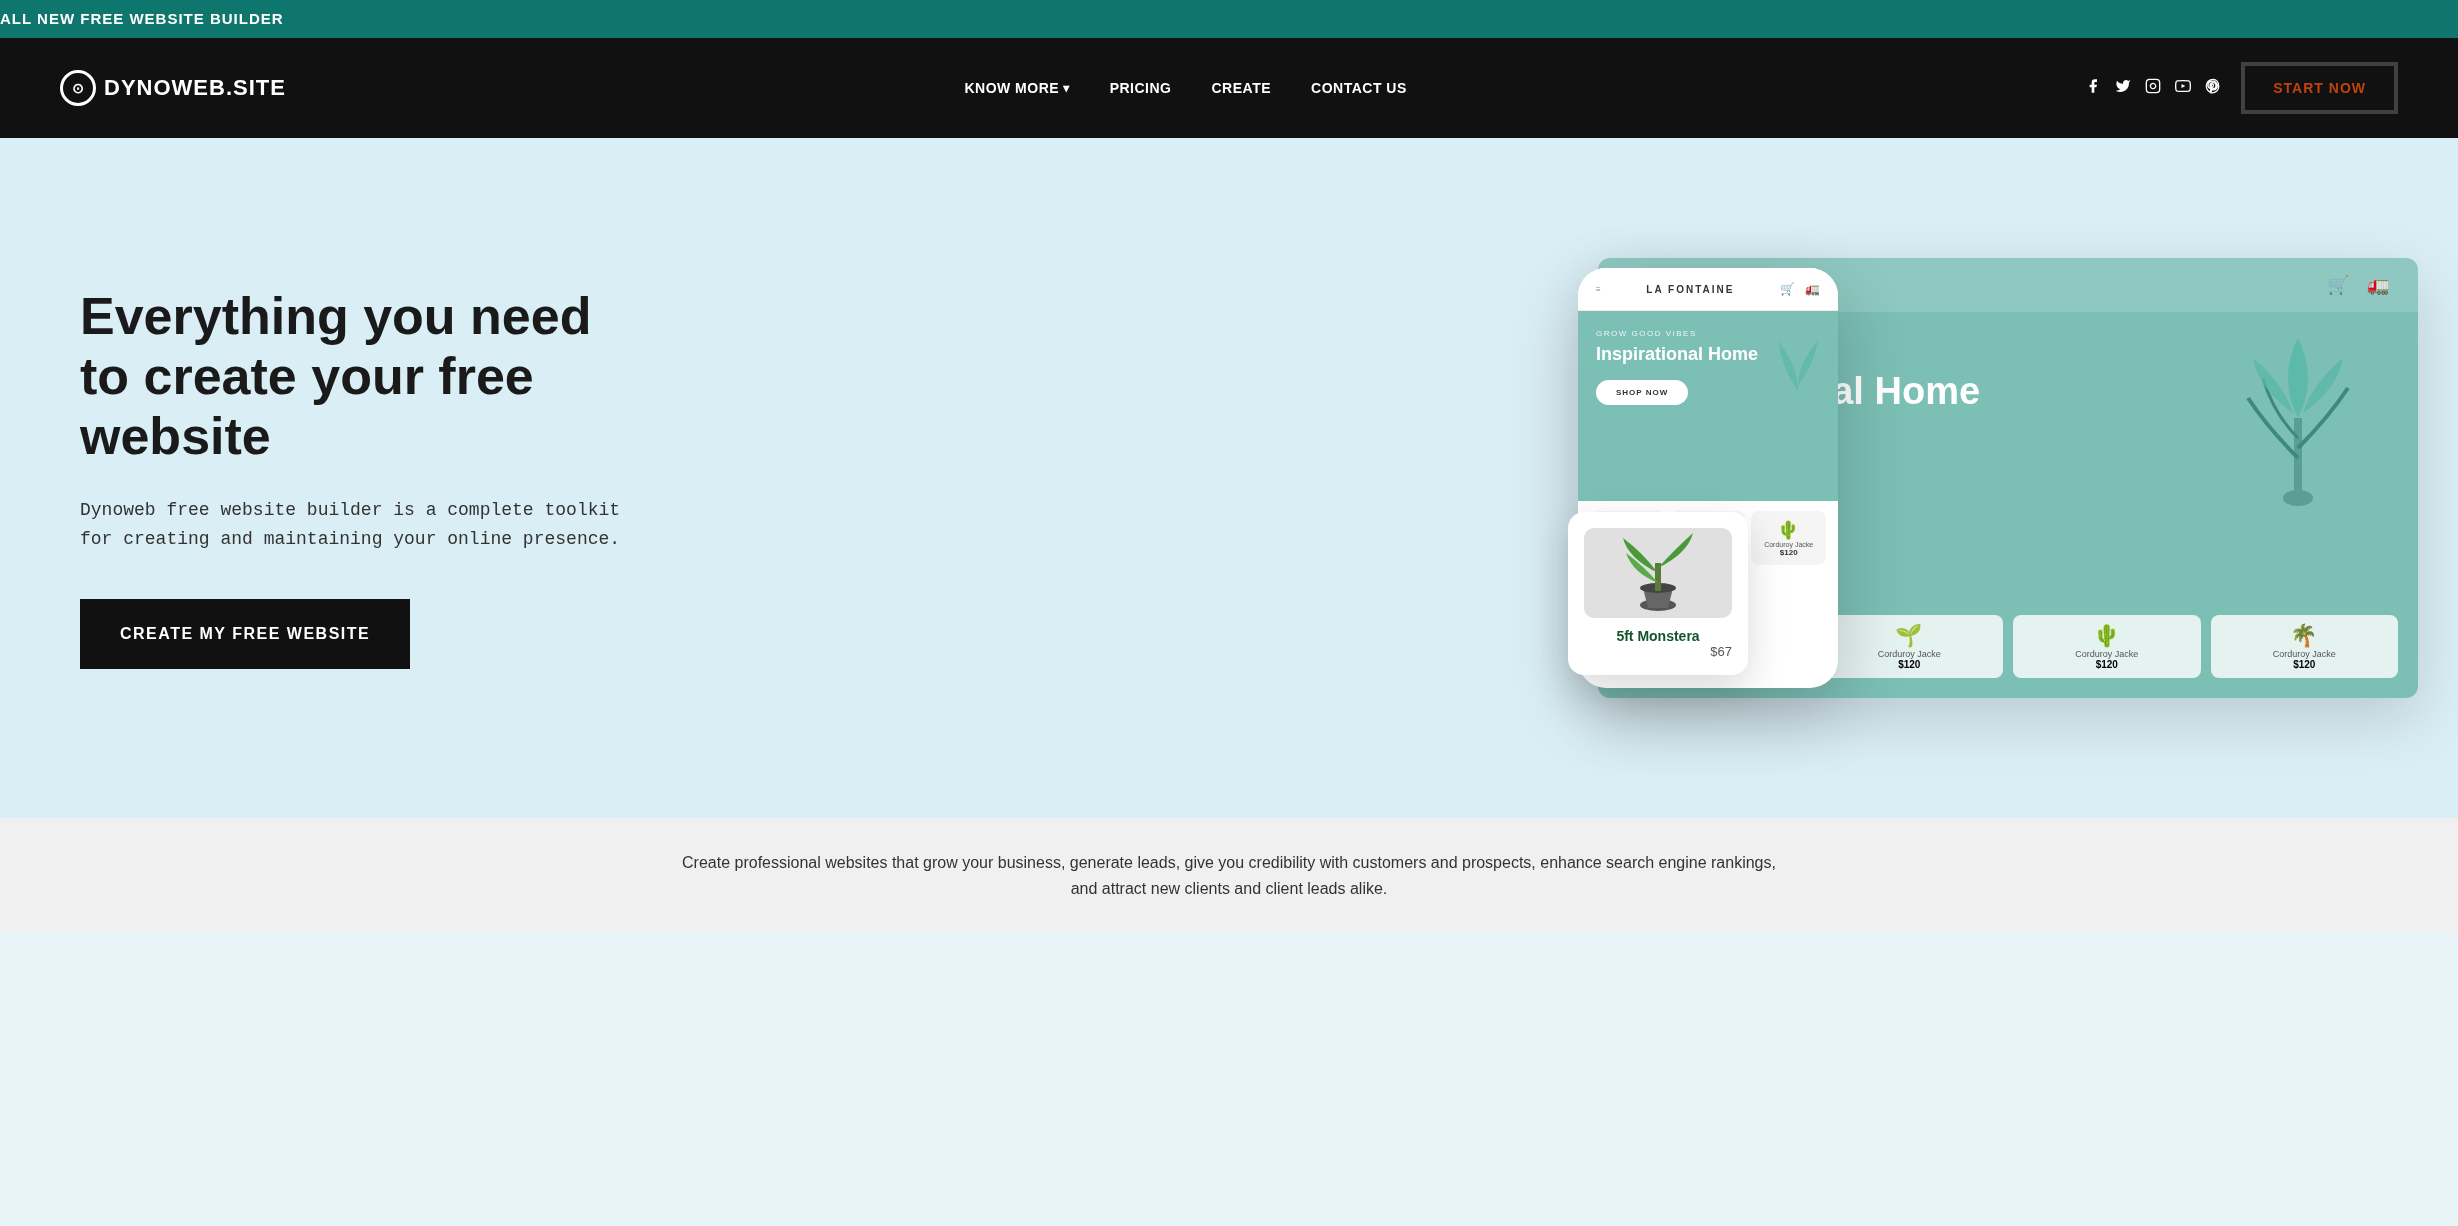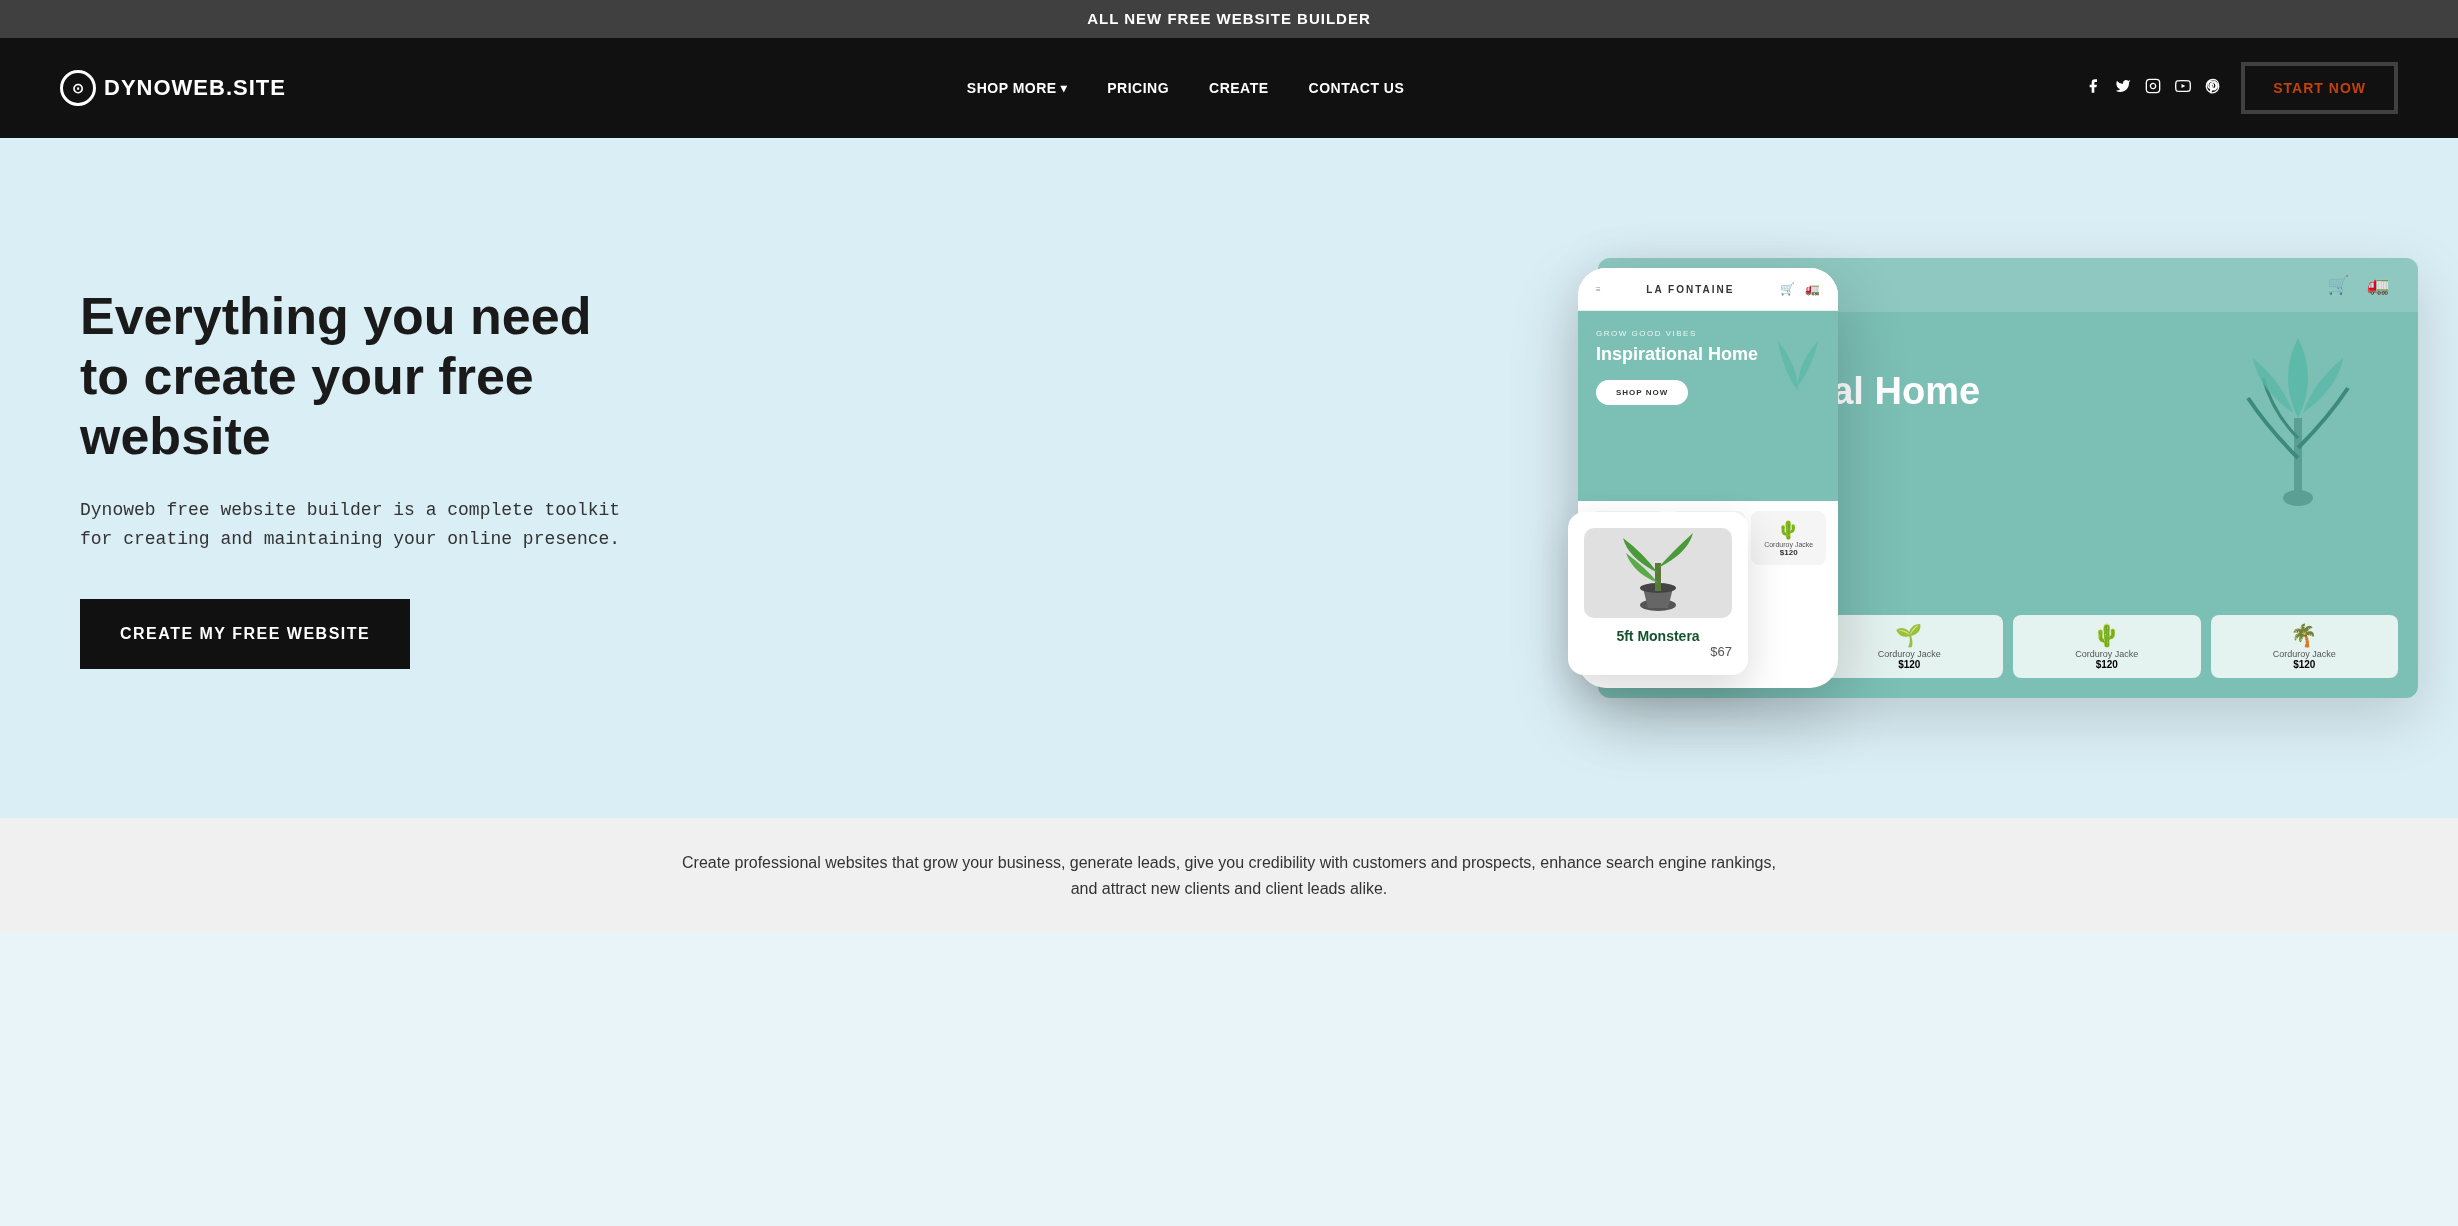--- a/index.html
+++ b/index.html
@@ -1,21 +1,20 @@
 <!DOCTYPE html>
 <html><head>
   <meta charset="utf-8">
   <style>
     * { margin: 0; padding: 0; box-sizing: border-box; }
     body { font-family: Arial, sans-serif; background: #e8f4f8; min-width: 1200px; }
 
     
     .top-banner {
-      background: #404040;
-      text-align: center;
+      background: #0f766e;
       padding: 10px 0;
     }
     .top-banner span {
       color: white;
       font-weight: bold;
       font-size: 15px;
       letter-spacing: 1px;
     }
 
     
@@ -356,21 +355,21 @@
 </div>
 
 <nav class="navbar">
   <div class="logo">
     <div class="logo-icon">⊙</div>
     <span class="logo-text">DYNOWEB.SITE</span>
   </div>
 
   <ul class="nav-links">
     <li>
-      <a href="#" class="dropdown">SHOP MORE</a>
+      <a href="#" class="dropdown">KNOW MORE</a>
     </li>
     <li>
       <a href="#">PRICING</a>
     </li>
     <li>
       <a href="#">CREATE</a>
     </li>
     <li>
       <a href="#">CONTACT US</a>
     </li>

